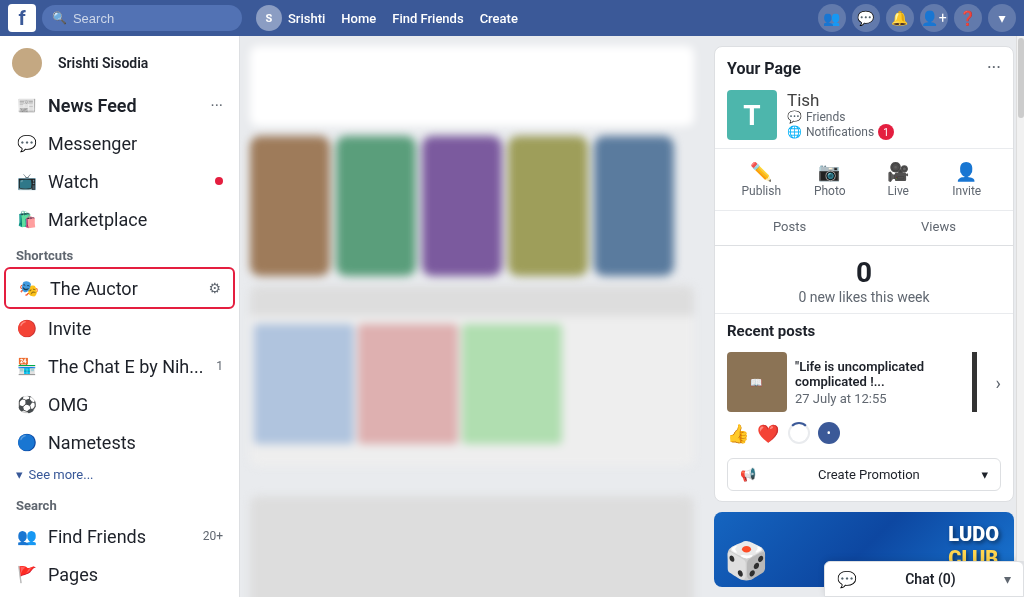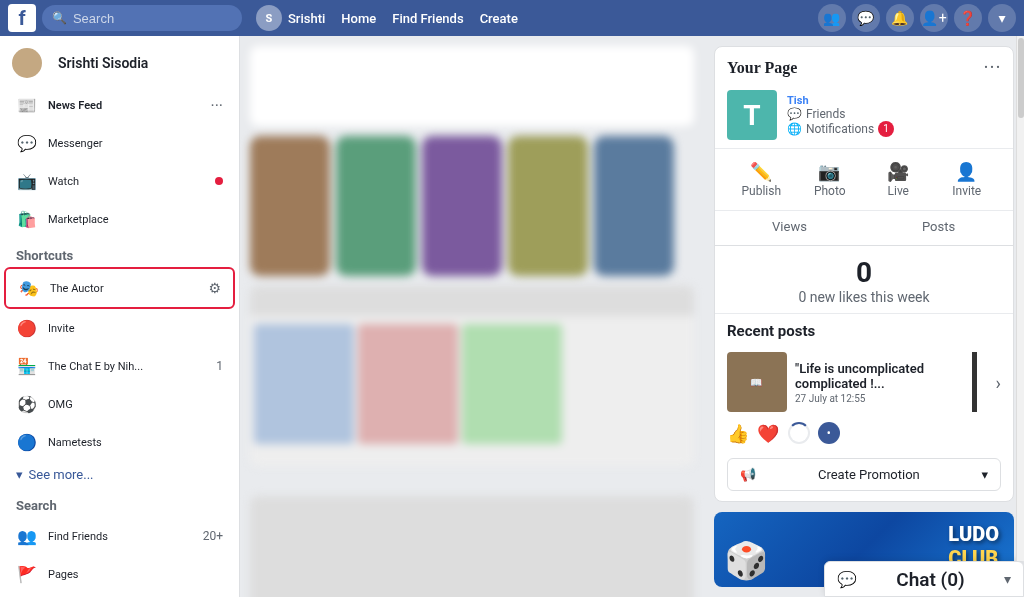--- a/index.html
+++ b/index.html
@@ -81,21 +81,21 @@
     .sidebar-username { font-size: 14px; font-weight: 600; color: #1d2129; }
     .sidebar-item {
       display: flex; align-items: center; gap: 10px;
       padding: 8px 12px;
       cursor: pointer;
       border-radius: 6px;
       margin: 0 4px;
       position: relative;
     }
     .sidebar-item-icon { width: 22px; height: 22px; display: flex; align-items: center; justify-content: center; font-size: 16px; }
-    .sidebar-item-label { font-size: 11px; color: #1d2129; font-weight: 400; }
+    .sidebar-item-label { font-size: 18px; color: #1d2129; font-weight: 400; }
     .sidebar-item-label.bold { font-weight: 600; }
     .sidebar-item-badge {
       margin-left: auto;
       background: #e41e3f;
       color: white;
       border-radius: 50%;
       width: 8px; height: 8px;
       font-size: 0;
     }
     .sidebar-section-label {
@@ -179,39 +179,38 @@
       gap: 10px;
       padding: 10px;
       overflow-y: auto;
     }
     .your-page-card {
       background: white;
       border-radius: 8px;
       border: 1px solid #dddfe2;
     }
     .your-page-header {
-      display: flex; align-items: center; justify-content: space-between;
+      display: flex; align-items: flex-end; justify-content: space-between;
       padding: 10px 12px 6px;
-      font-family: Liberation Serif, serif;
     }
     .your-page-title { font-size: 16px; font-weight: 700; color: #1d2129; }
     .your-page-dots { color: #606770; font-size: 18px; cursor: pointer; }
     .page-info {
       display: flex; align-items: center; gap: 10px;
       padding: 6px 12px 8px;
     }
     .page-icon-T {
       width: 50px; height: 50px;
       background: #4db6ac;
       border-radius: 4px;
       display: flex; align-items: center; justify-content: center;
       font-size: 28px; font-weight: bold; color: white;
       flex-shrink: 0;
     }
-    .page-name { font-size: 11px; font-weight: 700; color: #3b82f6; }
+    .page-name { font-size: 17px; font-weight: 400; color: #404040; }
     .page-meta-row { display: flex; align-items: center; gap: 4px; font-size: 12px; color: #606770; }
     .page-actions {
       display: flex; gap: 0;
       padding: 8px 12px;
       border-top: 1px solid #e9ebee;
       border-bottom: 1px solid #e9ebee;
     }
     .page-action-btn {
       flex: 1; display: flex; flex-direction: column; align-items: center; gap: 2px;
       cursor: pointer; padding: 4px;
@@ -242,21 +241,21 @@
       display: flex; align-items: center; gap: 8px;
       padding: 6px 12px;
       position: relative;
     }
     .recent-post-thumb {
       width: 60px; height: 60px; border-radius: 4px; background: #8b7355;
       flex-shrink: 0; overflow: hidden;
       display: flex; align-items: center; justify-content: center;
     }
     .recent-post-text { font-size: 13px; color: #1d2129; font-weight: 600; }
-    .recent-post-date { font-size: 10px; color: #606770; margin-top: 2px; }
+    .recent-post-date { font-size: 13px; color: #606770; margin-top: 2px; }
     .recent-post-nav {
       margin-left: auto; color: #606770; font-size: 18px; cursor: pointer;
     }
     .black-bar {
       width: 5px; height: 60px; background: #333; position: absolute; right: 36px;
     }
     .post-reactions {
       display: flex; align-items: center; gap: 8px;
       padding: 4px 12px 8px;
     }
@@ -311,21 +310,21 @@
       bottom: 0; right: 0;
       width: 200px; height: 36px;
       background: white;
       border: 1px solid #dddfe2;
       border-radius: 6px 6px 0 0;
       display: flex; align-items: center; justify-content: space-between;
       padding: 0 12px;
       cursor: pointer;
       box-shadow: 0 -2px 6px rgba(0,0,0,0.1);
     }
-    .chat-bar-label { font-size: 19px; font-weight: 600; color: #1d2129; }
+    .chat-bar-label { font-size: 14px; font-weight: 600; color: #1d2129; }
     .chat-icon { font-size: 16px; }
 
     
     ::-webkit-scrollbar { width: 6px; }
     ::-webkit-scrollbar-track { background: #f1f1f1; }
     ::-webkit-scrollbar-thumb { background: #ccc; border-radius: 3px; }
   </style>
 </head>
 <body>
 
@@ -490,22 +489,22 @@
           <span class="page-action-icon">🎥</span>
           <span class="page-action-label">Live</span>
         </div>
         <div class="page-action-btn">
           <span class="page-action-icon">👤</span>
           <span class="page-action-label">Invite</span>
         </div>
       </div>
 
       <div class="page-tabs">
+        <div class="page-tab">Posts</div>
         <div class="page-tab">Views</div>
-        <div class="page-tab">Posts</div>
       </div>
 
       <div class="page-likes-count">0</div>
       <div class="page-likes-sub">0 new likes this week</div>
 
       <div class="recent-posts-label">Recent posts</div>
 
       <div class="recent-post-item">
         <div class="recent-post-thumb">
           <span style="font-size:10px;color:#fff;text-align:center;padding:2px;">📖</span>

